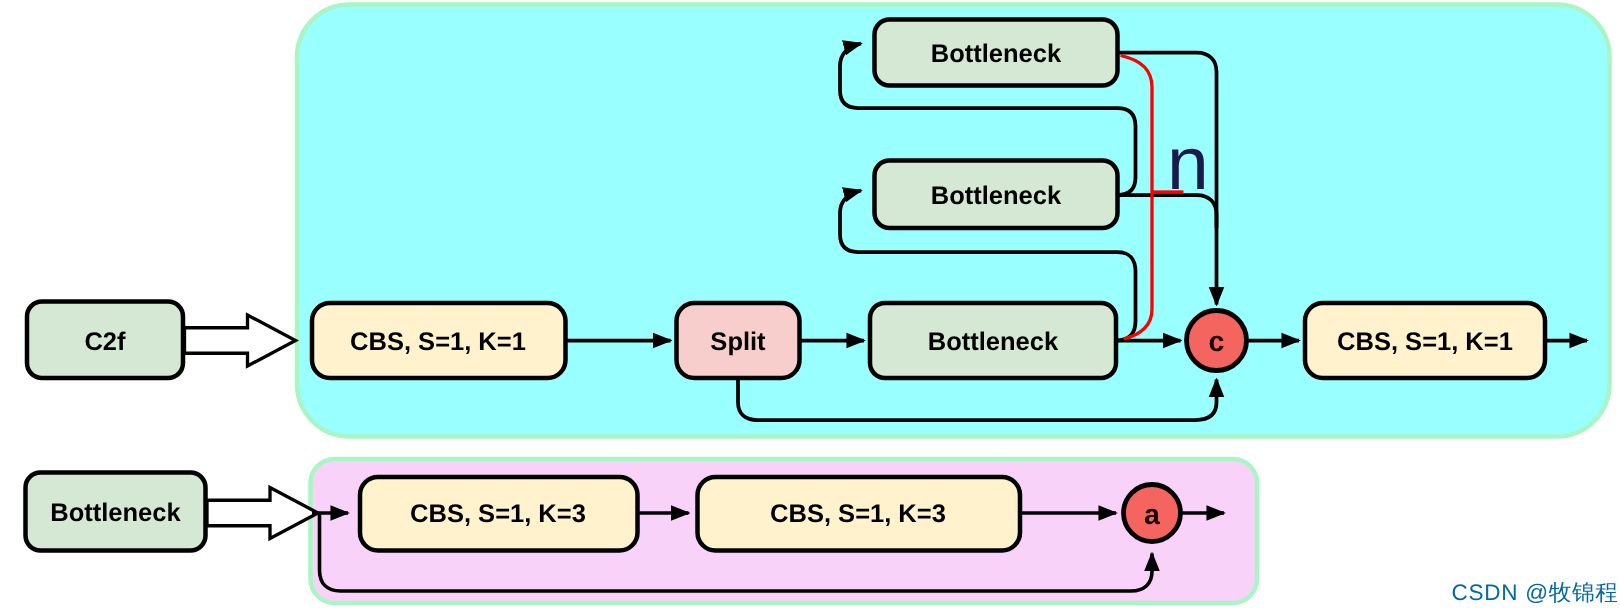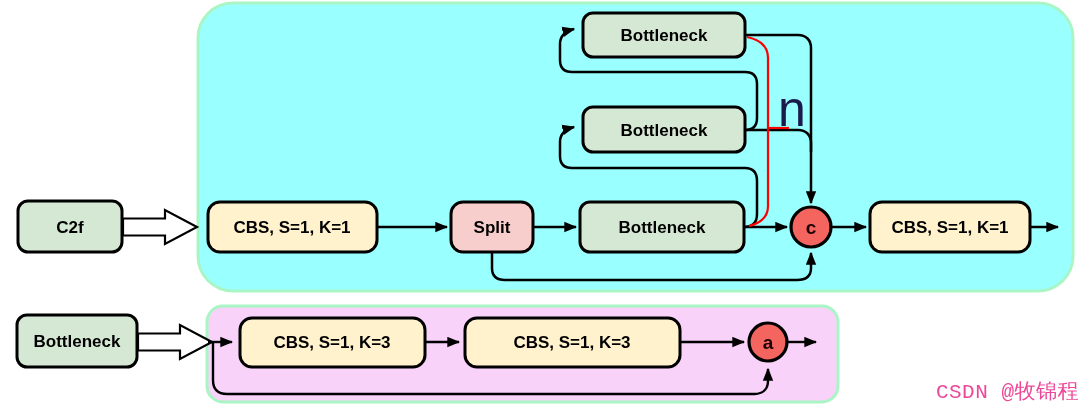--- a/index.html
+++ b/index.html
@@ -10,22 +10,22 @@
   .node-label{font-size:17px;font-weight:bold;fill:#000000;text-anchor:middle;}
   .circle-label{font-size:19px;font-weight:bold;fill:#1a0000;text-anchor:middle;}
   .repeat-label{font-size:50px;font-weight:500;text-anchor:start;}
   .connector{fill:none;stroke:#000000;stroke-width:2.5;}
   .connector-thin{fill:none;stroke:#000000;stroke-width:2.4;}
   .red-bracket{fill:none;stroke-width:2.2;}
   .node-rect{stroke:#000000;stroke-width:3;}
   .panel-rect{stroke-width:3;}
   .block-arrow{fill:#ffffff;stroke:#000000;stroke-width:2.2;stroke-linejoin:miter;}
   .circle-node{stroke:#000000;stroke-width:3.2;}
-  #watermark{position:absolute;right:1px;bottom:5px;font-size:21px;color:#ec4899;
-             letter-spacing:0.5px;font-family:Liberation Mono, monospace;}
+  #watermark{position:absolute;right:1px;bottom:5px;font-size:15px;color:#0369a1;
+             letter-spacing:0.5px;font-family:Liberation Sans, sans-serif;}
 </style>
 </head>
 <body>
 
 <div id="stage">
 <svg width="1080" height="410" viewBox="0 0 1080 410">
   <defs>
     <marker id="ah" viewBox="0 0 10 8" refX="9" refY="4" markerWidth="13" markerHeight="11" markerUnits="userSpaceOnUse" orient="auto">
       <path d="M0,0 L10,4 L0,8 Z" fill="#000000"></path>
     </marker>

